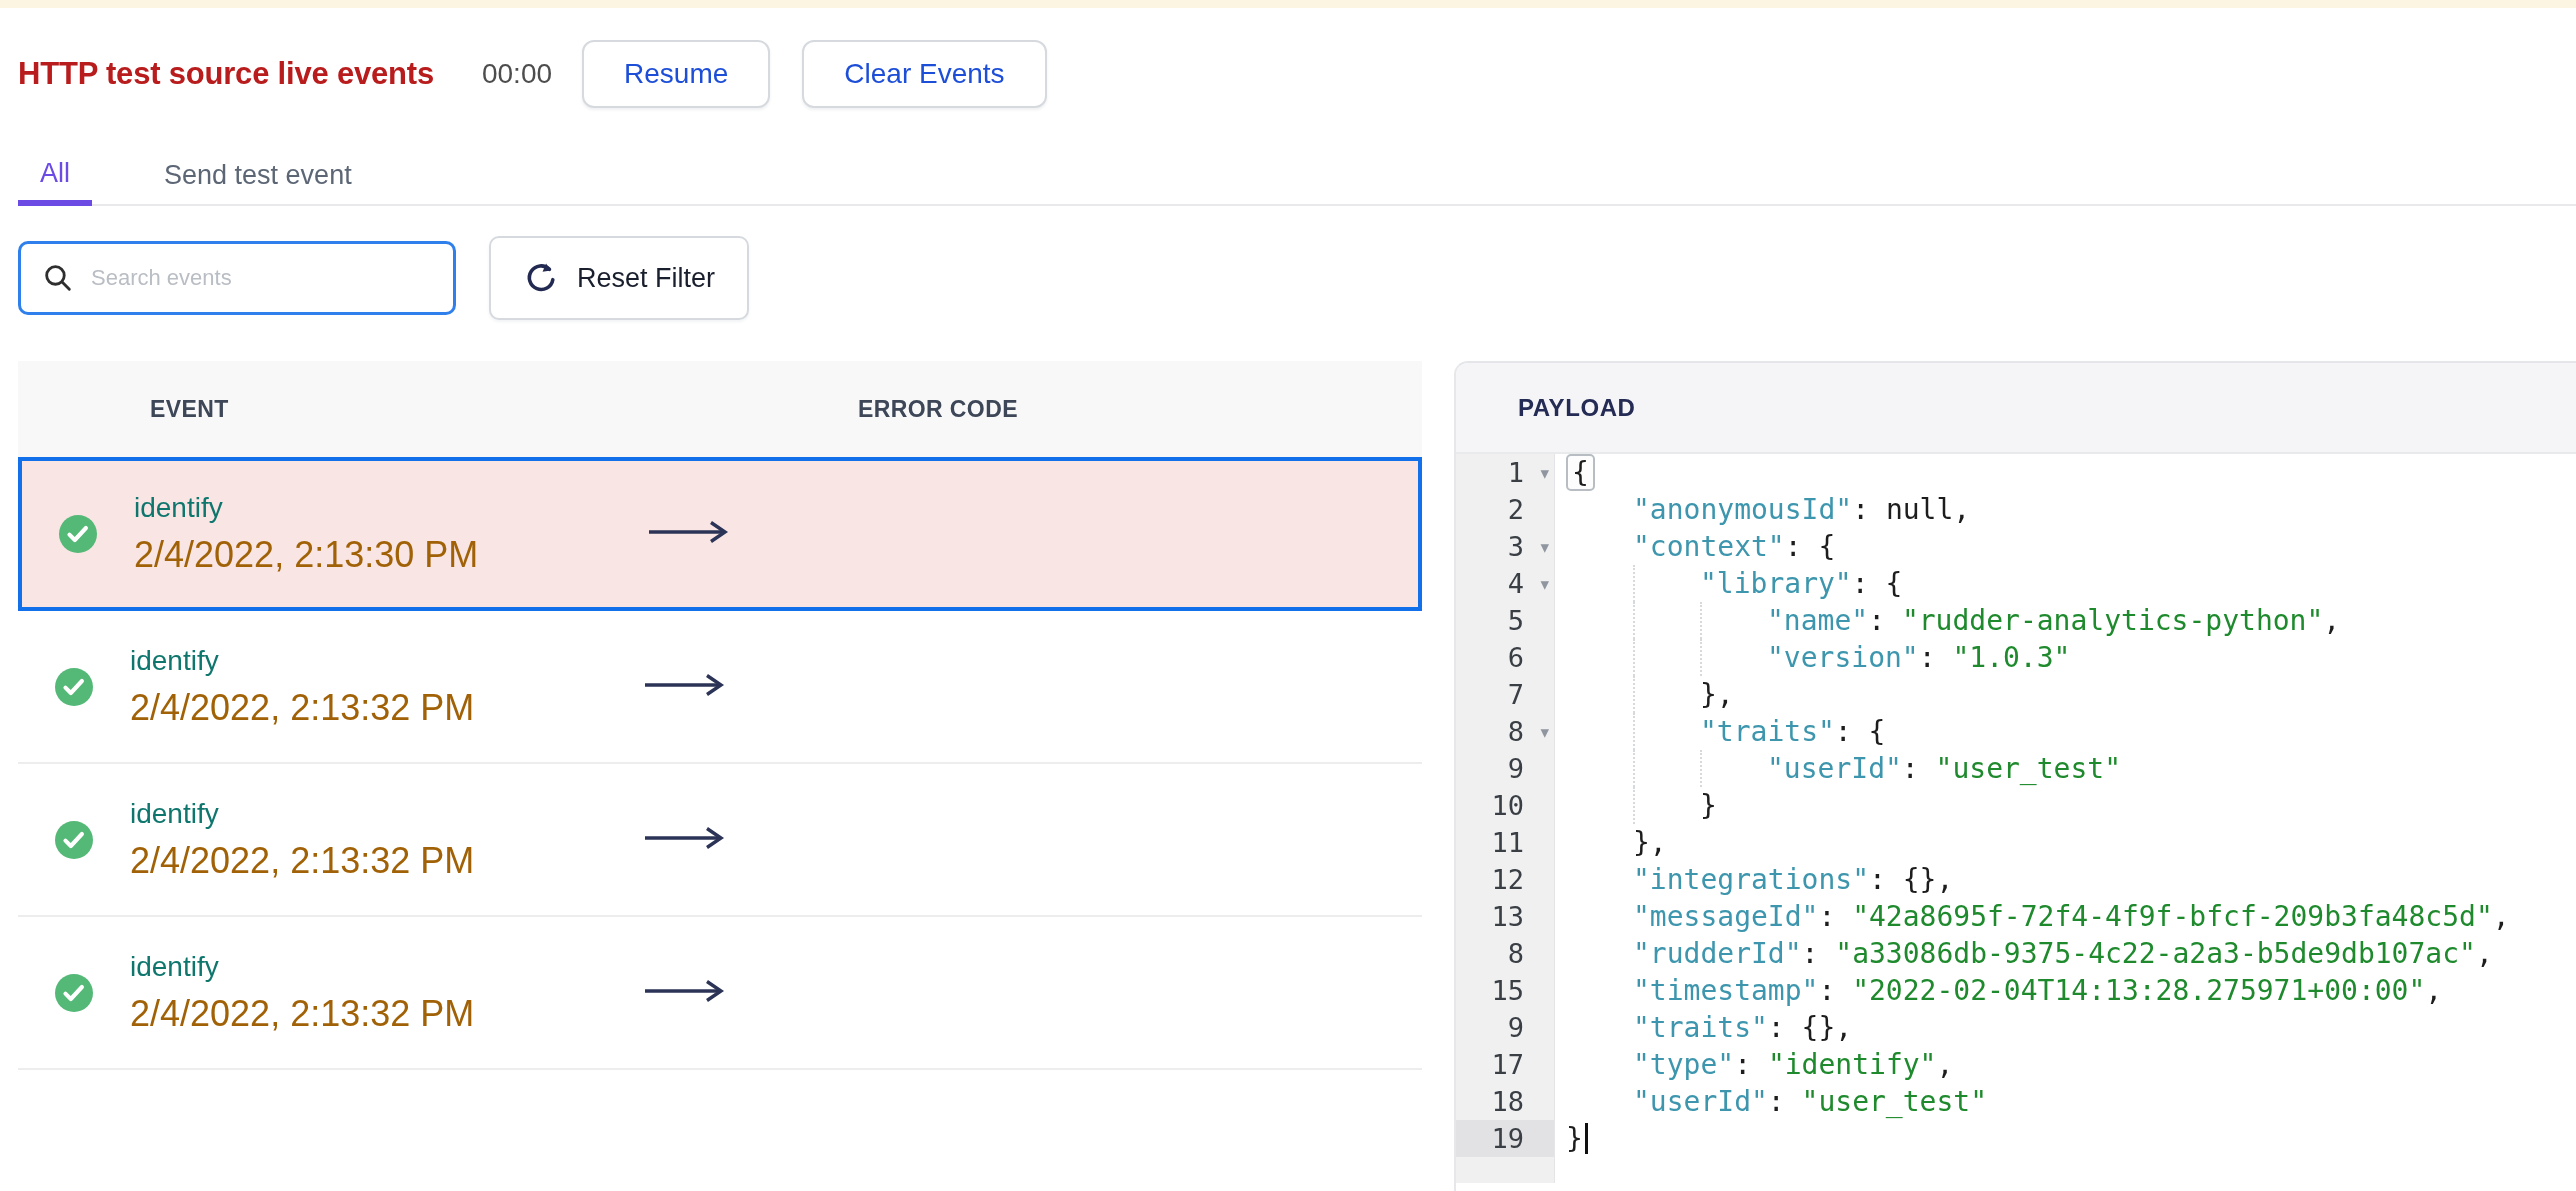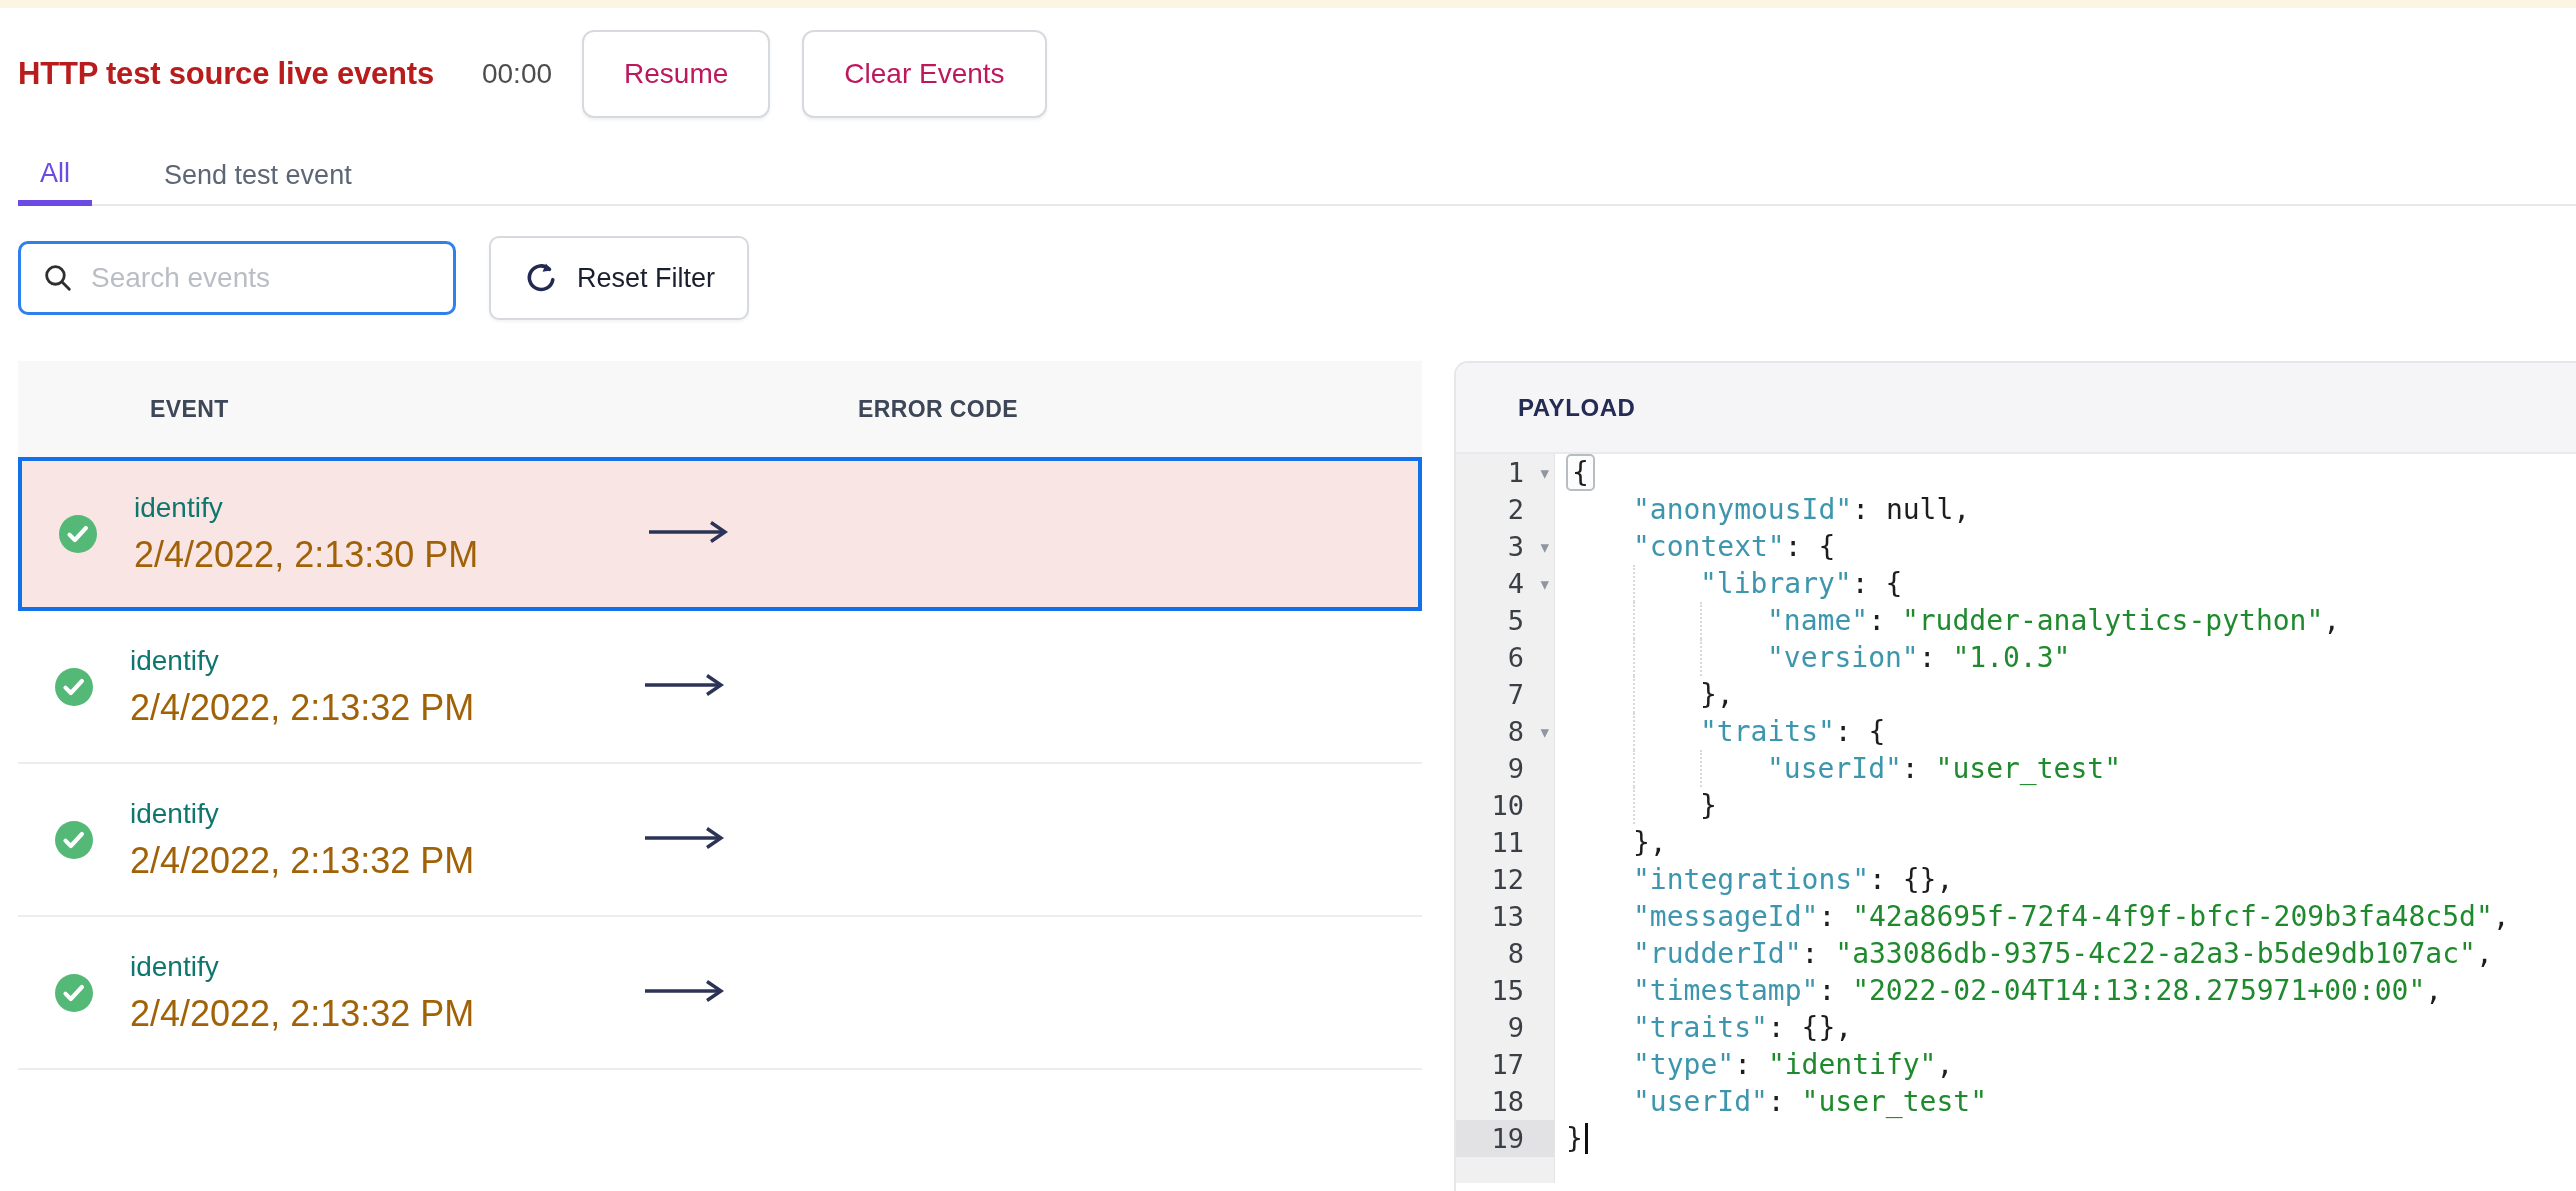--- a/index.html
+++ b/index.html
@@ -7,40 +7,40 @@
   body { font-family:"Liberation Sans", sans-serif; }
   .app { position:relative; width:2576px; height:1191px; overflow:hidden; background:#fff; }
 
   
   .top-strip { position:absolute; left:0; top:0; right:0; height:8px; background:var(--strip,#fbf5e2); }
 
   
   .header { position:absolute; left:18px; top:30px; height:88px; display:flex; align-items:center; }
   .page-title { font-size:31px; font-weight:700; color:#b91c1c; letter-spacing:-0.2px; }
   .timer { margin-left:48px; font-size:28px; color:#4d4d4d; }
-  .btn { height:88px; background:#fff; border:2px solid #d6dade; border-radius:12px;
-         font-family:"Liberation Sans",sans-serif; font-size:28px; color:#be185d;
+  .btn { height:68px; background:#fff; border:2px solid #d6dade; border-radius:12px;
+         font-family:"Liberation Sans",sans-serif; font-size:28px; color:#1d4ed8;
          padding:0 40px; box-shadow:0 2px 3px rgba(23,43,77,.07); cursor:pointer; }
   .btn-resume { margin-left:30px; }
   .btn-clear { margin-left:32px; }
 
   
   .tabs { position:absolute; left:18px; right:0; top:146px; height:60px;
           border-bottom:2px solid #e9e9ec; display:flex; align-items:stretch; }
   .tab { display:flex; align-items:center; padding:0 22px; font-size:27px; color:#5c6675; cursor:pointer; }
   .tab.active { color:var(--accent,#6b4be4); border-bottom:6px solid var(--accent,#6b4be4); margin-bottom:-2px; }
   .tab + .tab { margin-left:50px; }
 
   
   .filter-row { position:absolute; left:18px; top:236px; display:flex; align-items:center; }
   .search-box { width:438px; height:74px; border:3px solid var(--search-border,#2f80ed); border-radius:10px;
                 display:flex; align-items:center; padding:0 20px; background:#fff; }
   .search-box svg { flex:none; }
   .search-box input { border:none; outline:none; font-family:"Liberation Sans",sans-serif;
-                      font-size:28px; color:#333; margin-left:16px; width:100%; background:transparent; }
+                      font-size:22px; color:#333; margin-left:16px; width:100%; background:transparent; }
   .search-box input::placeholder { color:#b9bdc4; }
   .reset-btn { margin-left:33px; height:84px; display:flex; align-items:center; gap:18px;
                background:#fff; border:2px solid #d6dade; border-radius:10px; padding:0 32px;
                font-family:"Liberation Sans",sans-serif; font-size:27px; color:#1a1f2e;
                box-shadow:0 2px 3px rgba(23,43,77,.06); cursor:pointer; }
 
   
   .events-table { position:absolute; left:18px; top:361px; width:1404px; }
   .thead { position:relative; height:96px; background:#f8f8f9; }
   .th { position:absolute; top:0; height:100%; display:flex; align-items:center;

